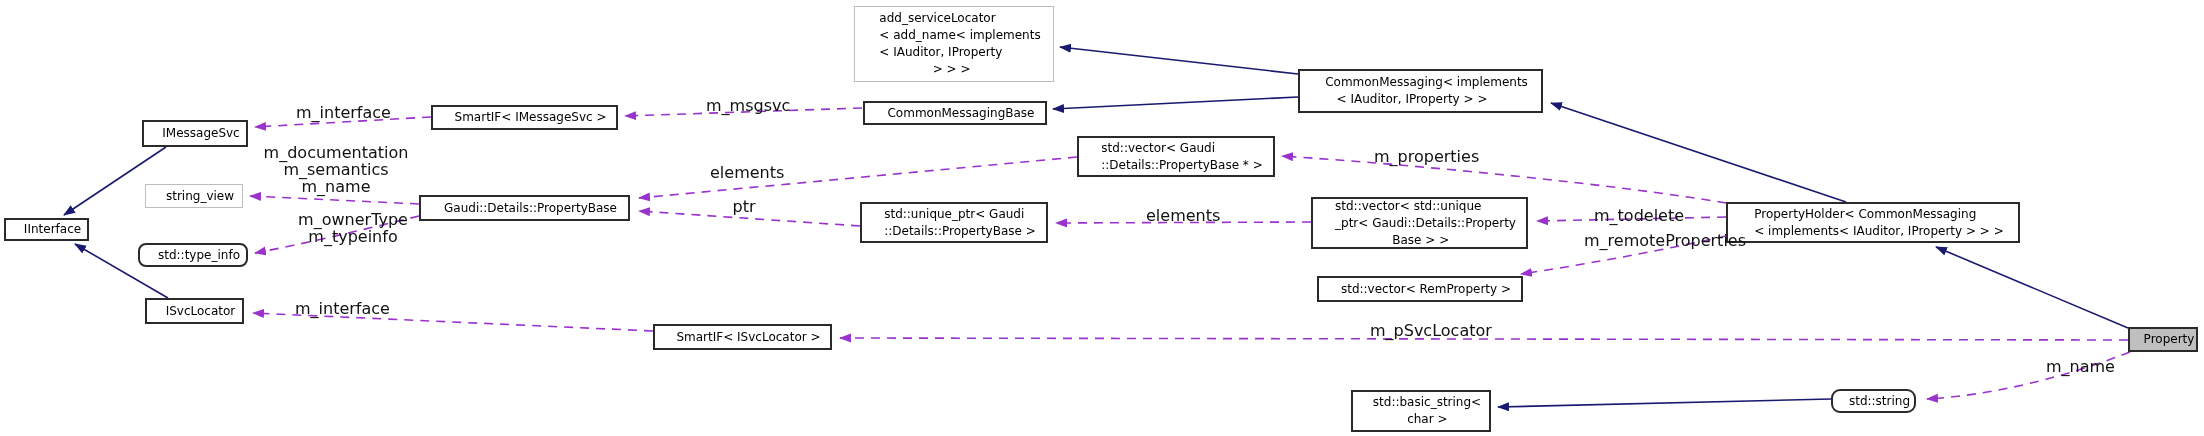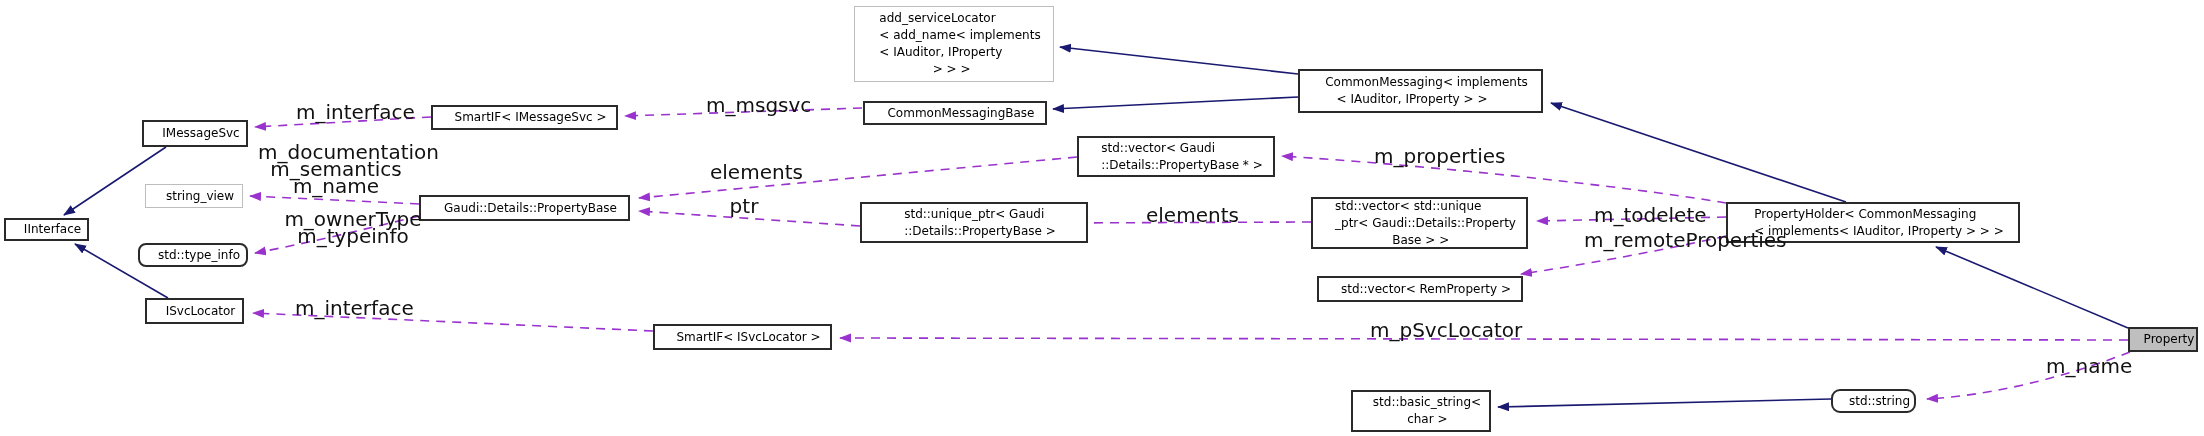--- a/index.html
+++ b/index.html
@@ -19,21 +19,21 @@
     background:#ffffff;
     font-size:12px;line-height:17px;
     white-space:pre;text-align:left;
     box-sizing:border-box;
     padding-left:12px;
   }
   .node--muted{border:1px solid #bdbdbd;}
   .node--focus{background:#bfbfbf;}
   .elabel{
     position:absolute;
-    font-size:20px;line-height:17px;
+    font-size:16px;line-height:17px;
     white-space:pre;text-align:center;
     color:#111;
   }
 </style>
 </head>
 <body>
 
 <div class="diagram">
 
   <svg class="edges" width="2204" height="436" viewBox="0 0 2204 436">
@@ -91,21 +91,21 @@
 ::Details::PropertyBase * &gt;</div>
 
   <div class="node node--muted" style="left:145px;top:184px;width:98px;height:24px;">string_view</div>
 
   <div class="node" style="left:419px;top:195px;width:211px;height:26px;">Gaudi::Details::PropertyBase</div>
 
   <div class="node" style="left:4px;top:218px;width:85px;height:23px;">IInterface</div>
 
   <div class="node" style="left:138px;top:243px;width:110px;height:24px;border-radius:8px;">std::type_info</div>
 
-  <div class="node" style="left:860px;top:202px;width:228px;height:41px;">std::unique_ptr&lt; Gaudi
+  <div class="node" style="left:860px;top:202px;width:188px;height:41px;">std::unique_ptr&lt; Gaudi
 ::Details::PropertyBase &gt;</div>
 
   <div class="node" style="left:1311px;top:197px;width:217px;height:52px;">std::vector&lt; std::unique
 _ptr&lt; Gaudi::Details::Property
                Base &gt; &gt;</div>
 
   <div class="node" style="left:1726px;top:202px;width:294px;height:41px;">PropertyHolder&lt; CommonMessaging
 &lt; implements&lt; IAuditor, IProperty &gt; &gt; &gt;</div>
 
   <div class="node" style="left:1317px;top:276px;width:206px;height:26px;">std::vector&lt; RemProperty &gt;</div>

